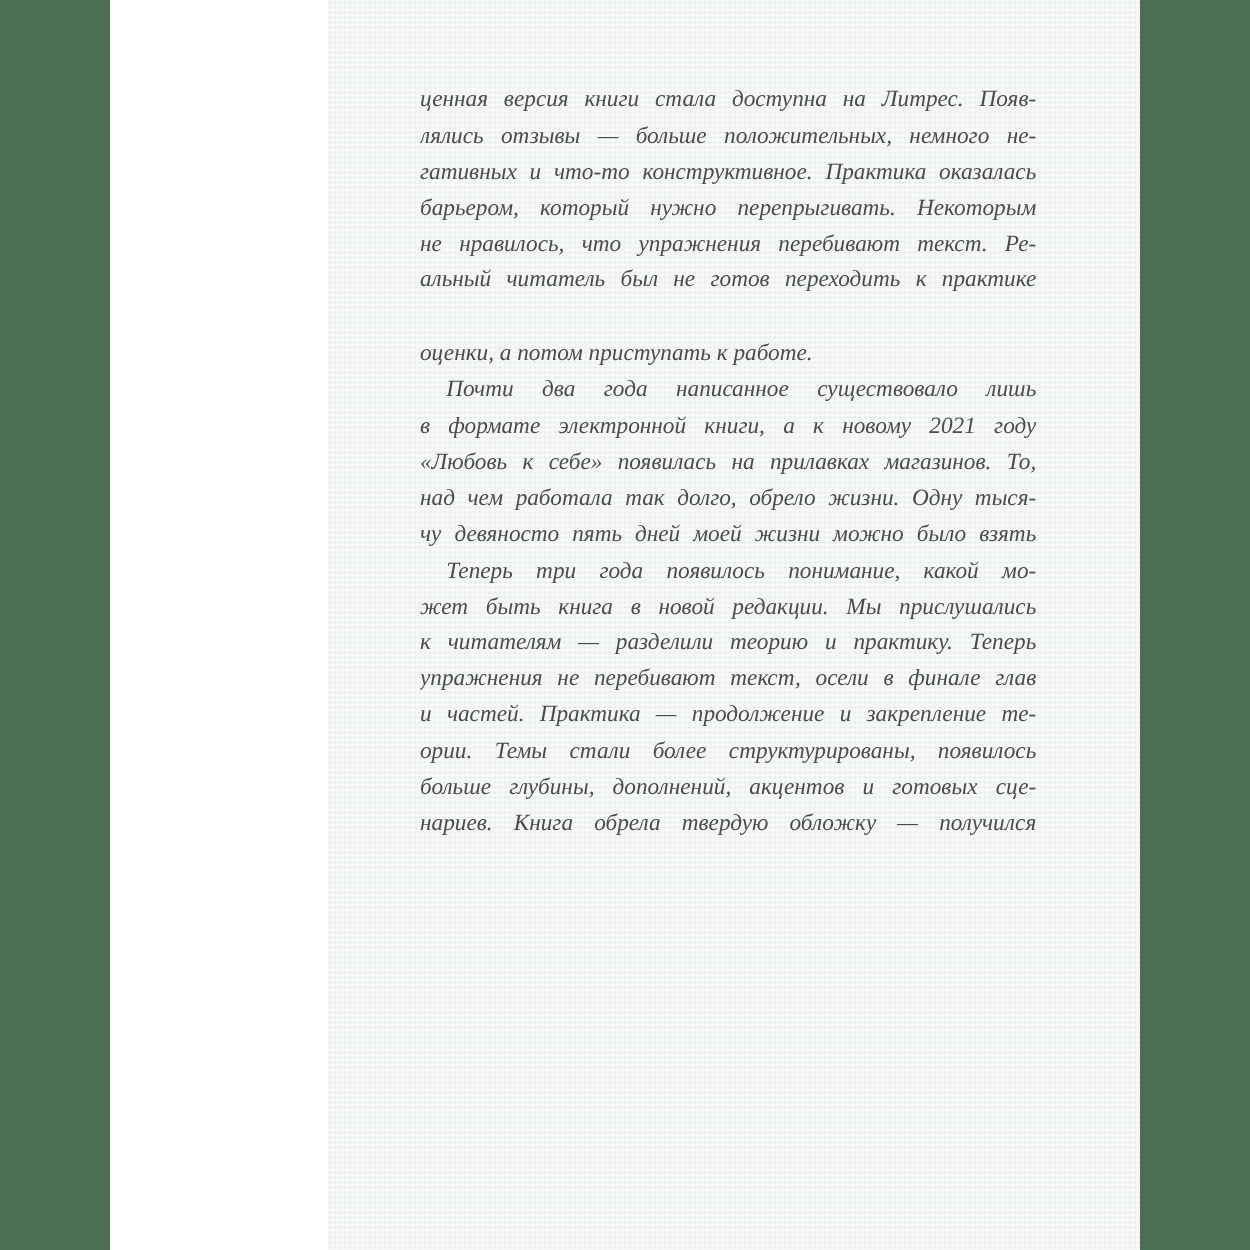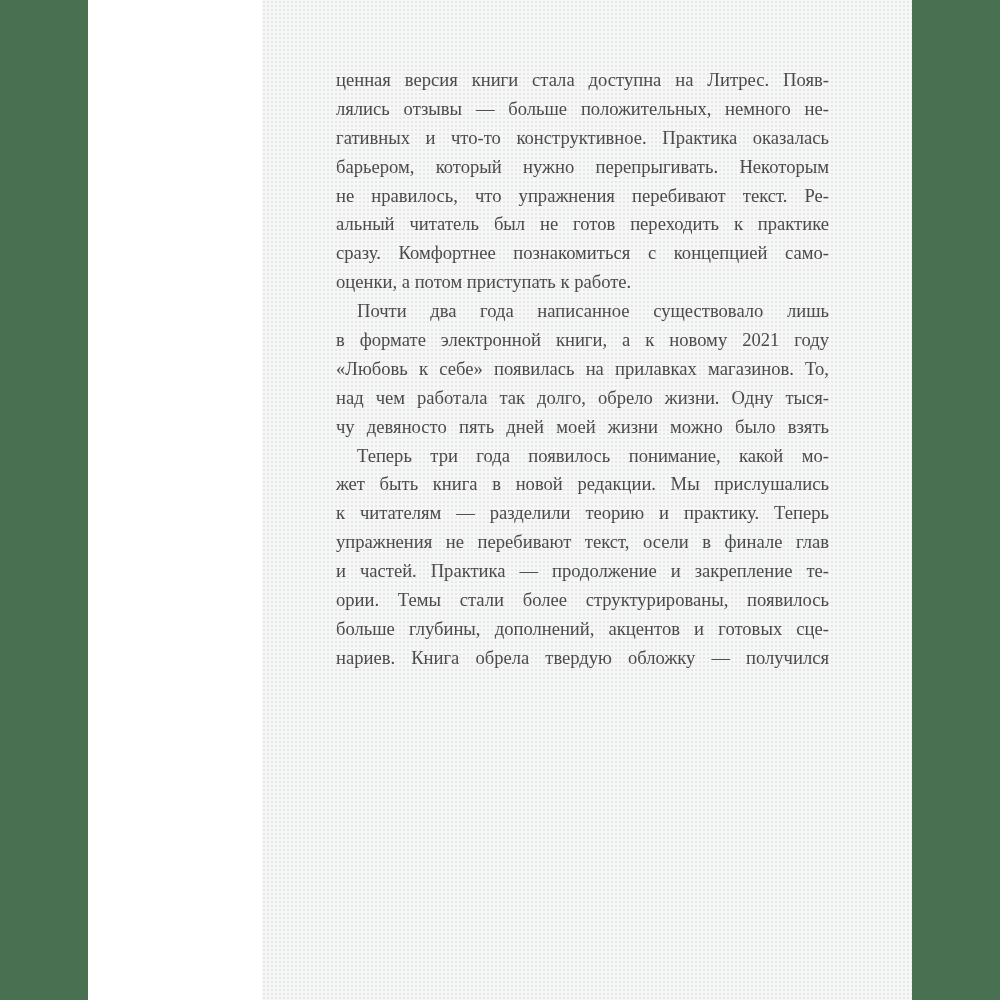--- a/index.html
+++ b/index.html
@@ -49,46 +49,47 @@
     font-size: 18.6px;
     line-height: 28.9px;
   }
   .line {
     text-align: justify;
     -moz-text-align-last: justify;
     text-align-last: justify;
     height: 28.9px;
     overflow: hidden;
     white-space: normal;
+    font-style: italic;
   }
   .line.jleft {
     text-align: left;
     -moz-text-align-last: left;
     text-align-last: left;
+    margin-top: 30px;
   }
   .line.indent {
     padding-left: 21px;
   }
 </style>
 </head>
 <body>
 
 <div class="band band-left"></div>
 <div class="white-margin"></div>
 <div class="book-page"></div>
 <div class="band band-right"></div>
 
 <div class="text-block" id="text-block">
     <div class="line">ценная версия книги стала доступна на Литрес. Появ-</div>
     <div class="line">лялись отзывы — больше положительных, немного не-</div>
     <div class="line">гативных и что-то конструктивное. Практика оказалась</div>
     <div class="line">барьером, который нужно перепрыгивать. Некоторым</div>
     <div class="line">не нравилось, что упражнения перебивают текст. Ре-</div>
     <div class="line">альный читатель был не готов переходить к практике</div>
-    <div class="line">сразу. Комфортнее познакомиться с концепцией само-</div>
     <div class="line jleft">оценки, а потом приступать к работе.</div>
     <div class="line indent">Почти два года написанное существовало лишь</div>
     <div class="line">в формате электронной книги, а к новому 2021 году</div>
     <div class="line">«Любовь к себе» появилась на прилавках магазинов. То,</div>
     <div class="line">над чем работала так долго, обрело жизни. Одну тыся-</div>
     <div class="line">чу девяносто пять дней моей жизни можно было взять</div>
     <div class="line indent">Теперь три года появилось понимание, какой мо-</div>
     <div class="line">жет быть книга в новой редакции. Мы прислушались</div>
     <div class="line">к читателям — разделили теорию и практику. Теперь</div>
     <div class="line">упражнения не перебивают текст, осели в финале глав</div>

